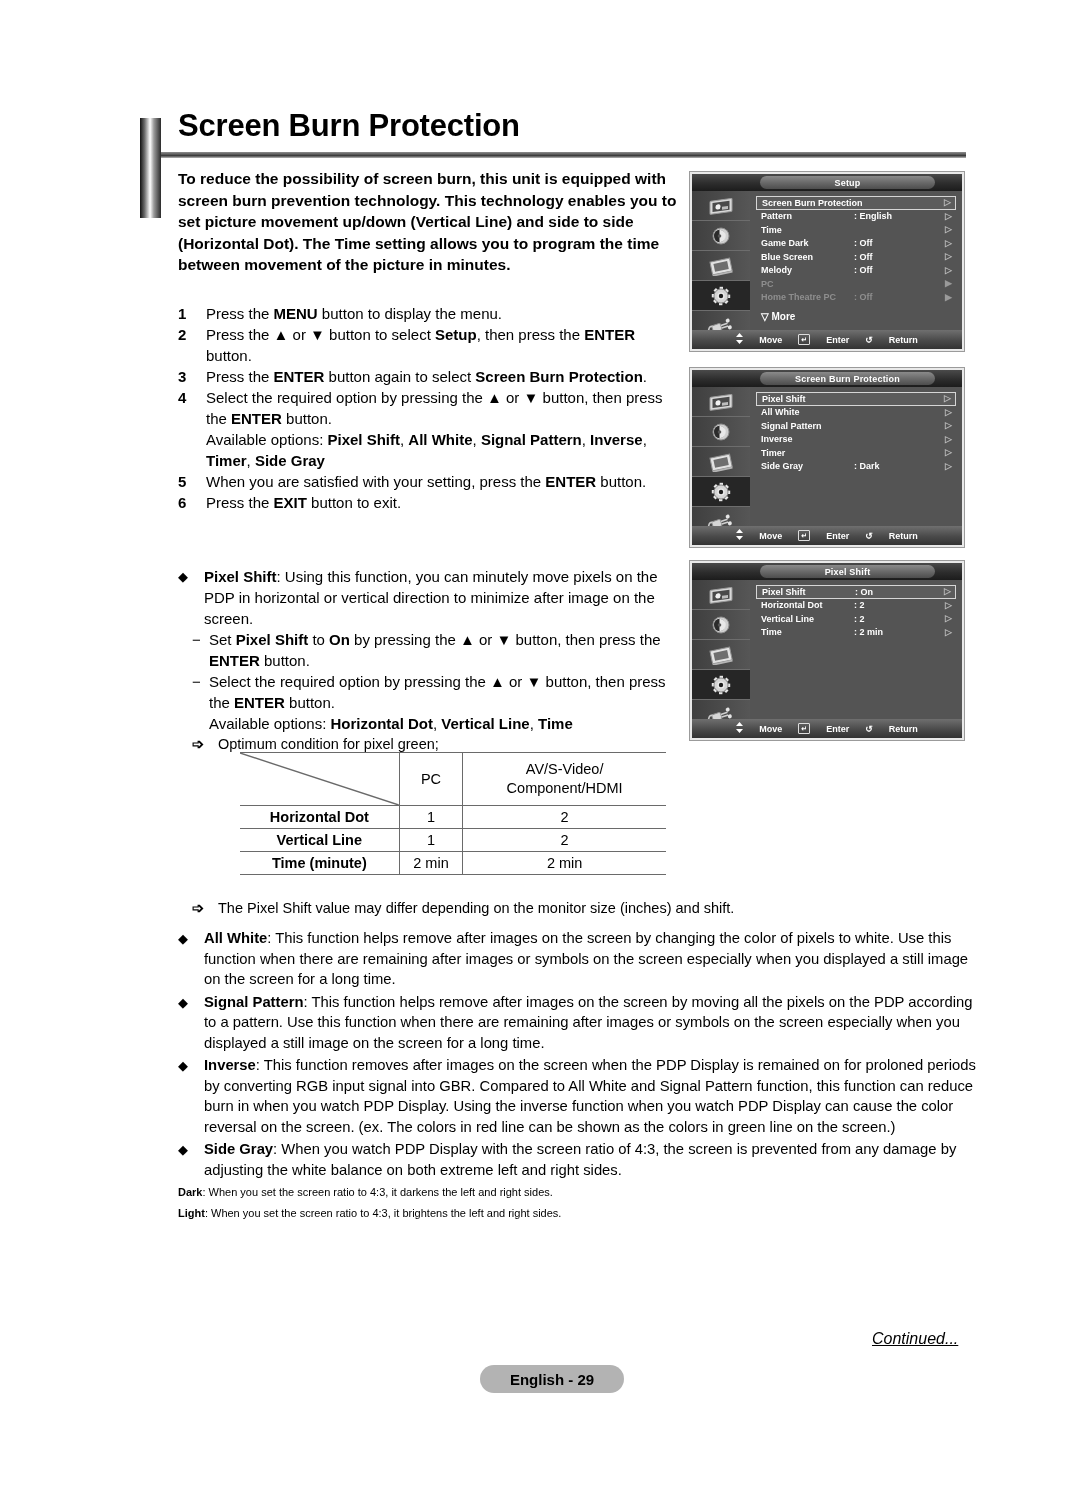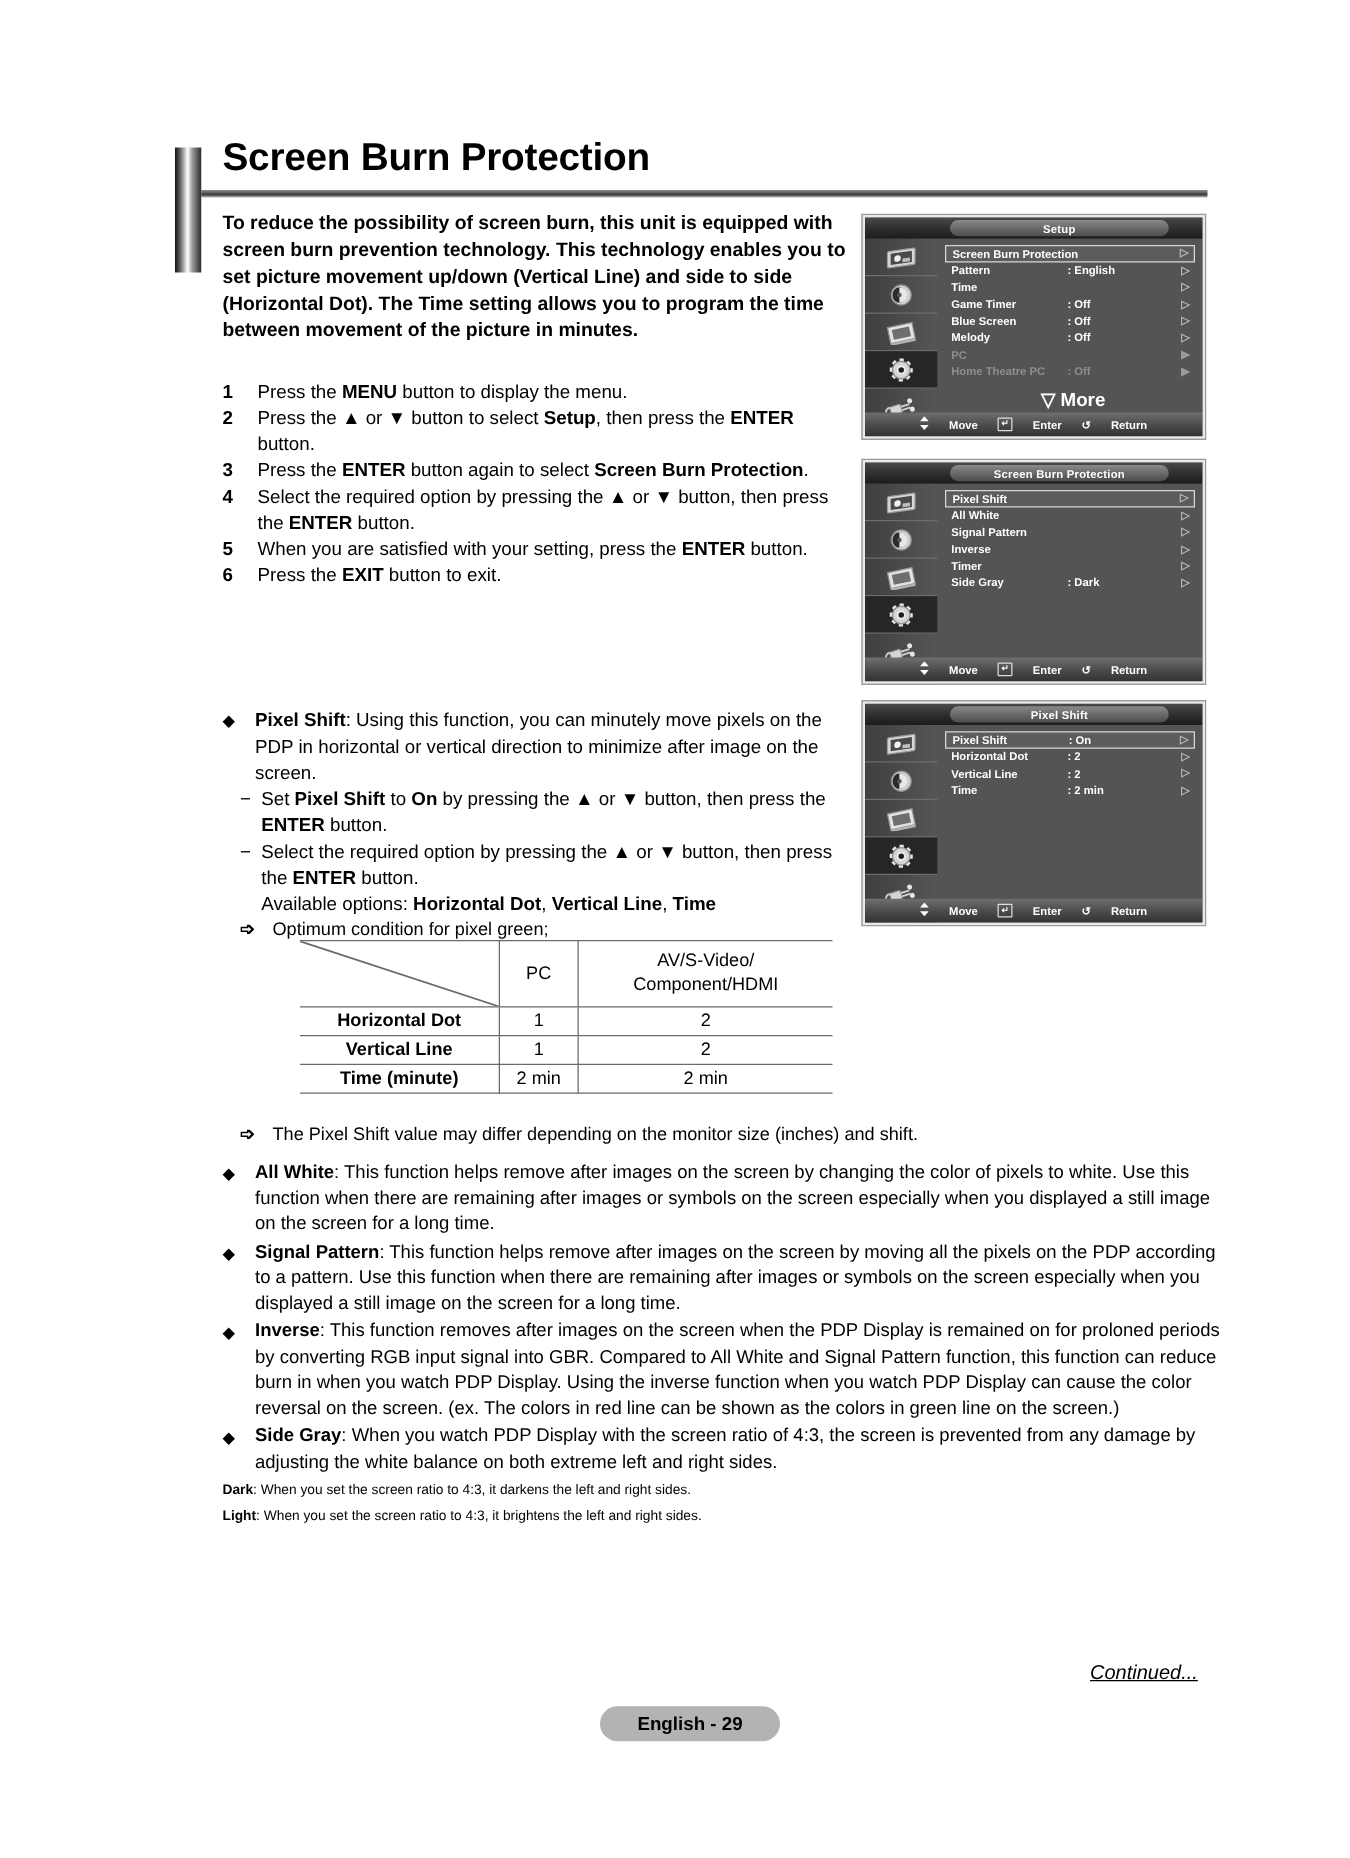--- a/index.html
+++ b/index.html
@@ -147,21 +147,21 @@
   .osd-row.sel{
     border:1px solid #d6d6d6;height:13.5px;box-sizing:border-box;
     background:#5c5c5c;
   }
   .osd-row.dim{color:#8e8e8e;}
   .osd-row .rlabel{flex:0 0 auto;}
   .osd-row .rval{position:absolute;left:98px;}
   .osd-row .rarrow{position:absolute;right:4px;color:#b9b9b9;font-size:9px;line-height:9px;}
   .osd-row.dim .rarrow{color:#9a9a9a;}
   .osd-more{
-    color:#fff;font-weight:bold;font-size:15px;padding-left:5px;margin-top:7px;text-align:center;
+    color:#fff;font-weight:bold;font-size:10px;padding-left:5px;margin-top:7px;
   }
   .osd-foot{
     position:absolute;left:0;right:0;bottom:0;height:19px;
     background:linear-gradient(to bottom,#6f6f6f,#4a4a4a 55%,#333);
     display:flex;align-items:center;justify-content:center;gap:16px;
     color:#fff;font-size:9px;font-weight:bold;
   }
   .osd-foot .fi{display:flex;align-items:center;gap:16px;}
   .osd-foot .gl{font-size:9px;}
   .osd-foot .sq{
@@ -193,20 +193,21 @@
         <div class="body">Press the ▲ or ▼ button to select <b>Setup</b>, then press the <b>ENTER</b> button.</div>
       </div>
       <div class="step">
         <div class="num">3</div>
         <div class="body">Press the <b>ENTER</b> button again to select <b>Screen Burn Protection</b>.</div>
       </div>
       <div class="step">
         <div class="num">4</div>
         <div class="body">Select the required option by pressing the ▲ or ▼ button, then press the <b>ENTER</b> button.</div>
       </div>
+      <div class="sub-note">Available options: <b>Pixel Shift</b>, <b>All White</b>, <b>Signal Pattern</b>, <b>Inverse</b>, <b>Timer</b>, <b>Side Gray</b></div>
       <div class="step">
         <div class="num">5</div>
         <div class="body">When you are satisfied with your setting, press the <b>ENTER</b> button.</div>
       </div>
       <div class="step">
         <div class="num">6</div>
         <div class="body">Press the <b>EXIT</b> button to exit.</div>
       </div>
     </div>
 
@@ -356,21 +357,21 @@
           <div class="osd-row">
             <span class="rlabel">Pattern</span>
             <span class="rval">: English</span>
             <span class="rarrow">▷</span>
           </div>
           <div class="osd-row">
             <span class="rlabel">Time</span>
             <span class="rarrow">▷</span>
           </div>
           <div class="osd-row">
-            <span class="rlabel">Game Timer</span>
+            <span class="rlabel">Game Dark</span>
             <span class="rval">: Off</span>
             <span class="rarrow">▷</span>
           </div>
           <div class="osd-row">
             <span class="rlabel">Blue Screen</span>
             <span class="rval">: Off</span>
             <span class="rarrow">▷</span>
           </div>
           <div class="osd-row">
             <span class="rlabel">Melody</span>

